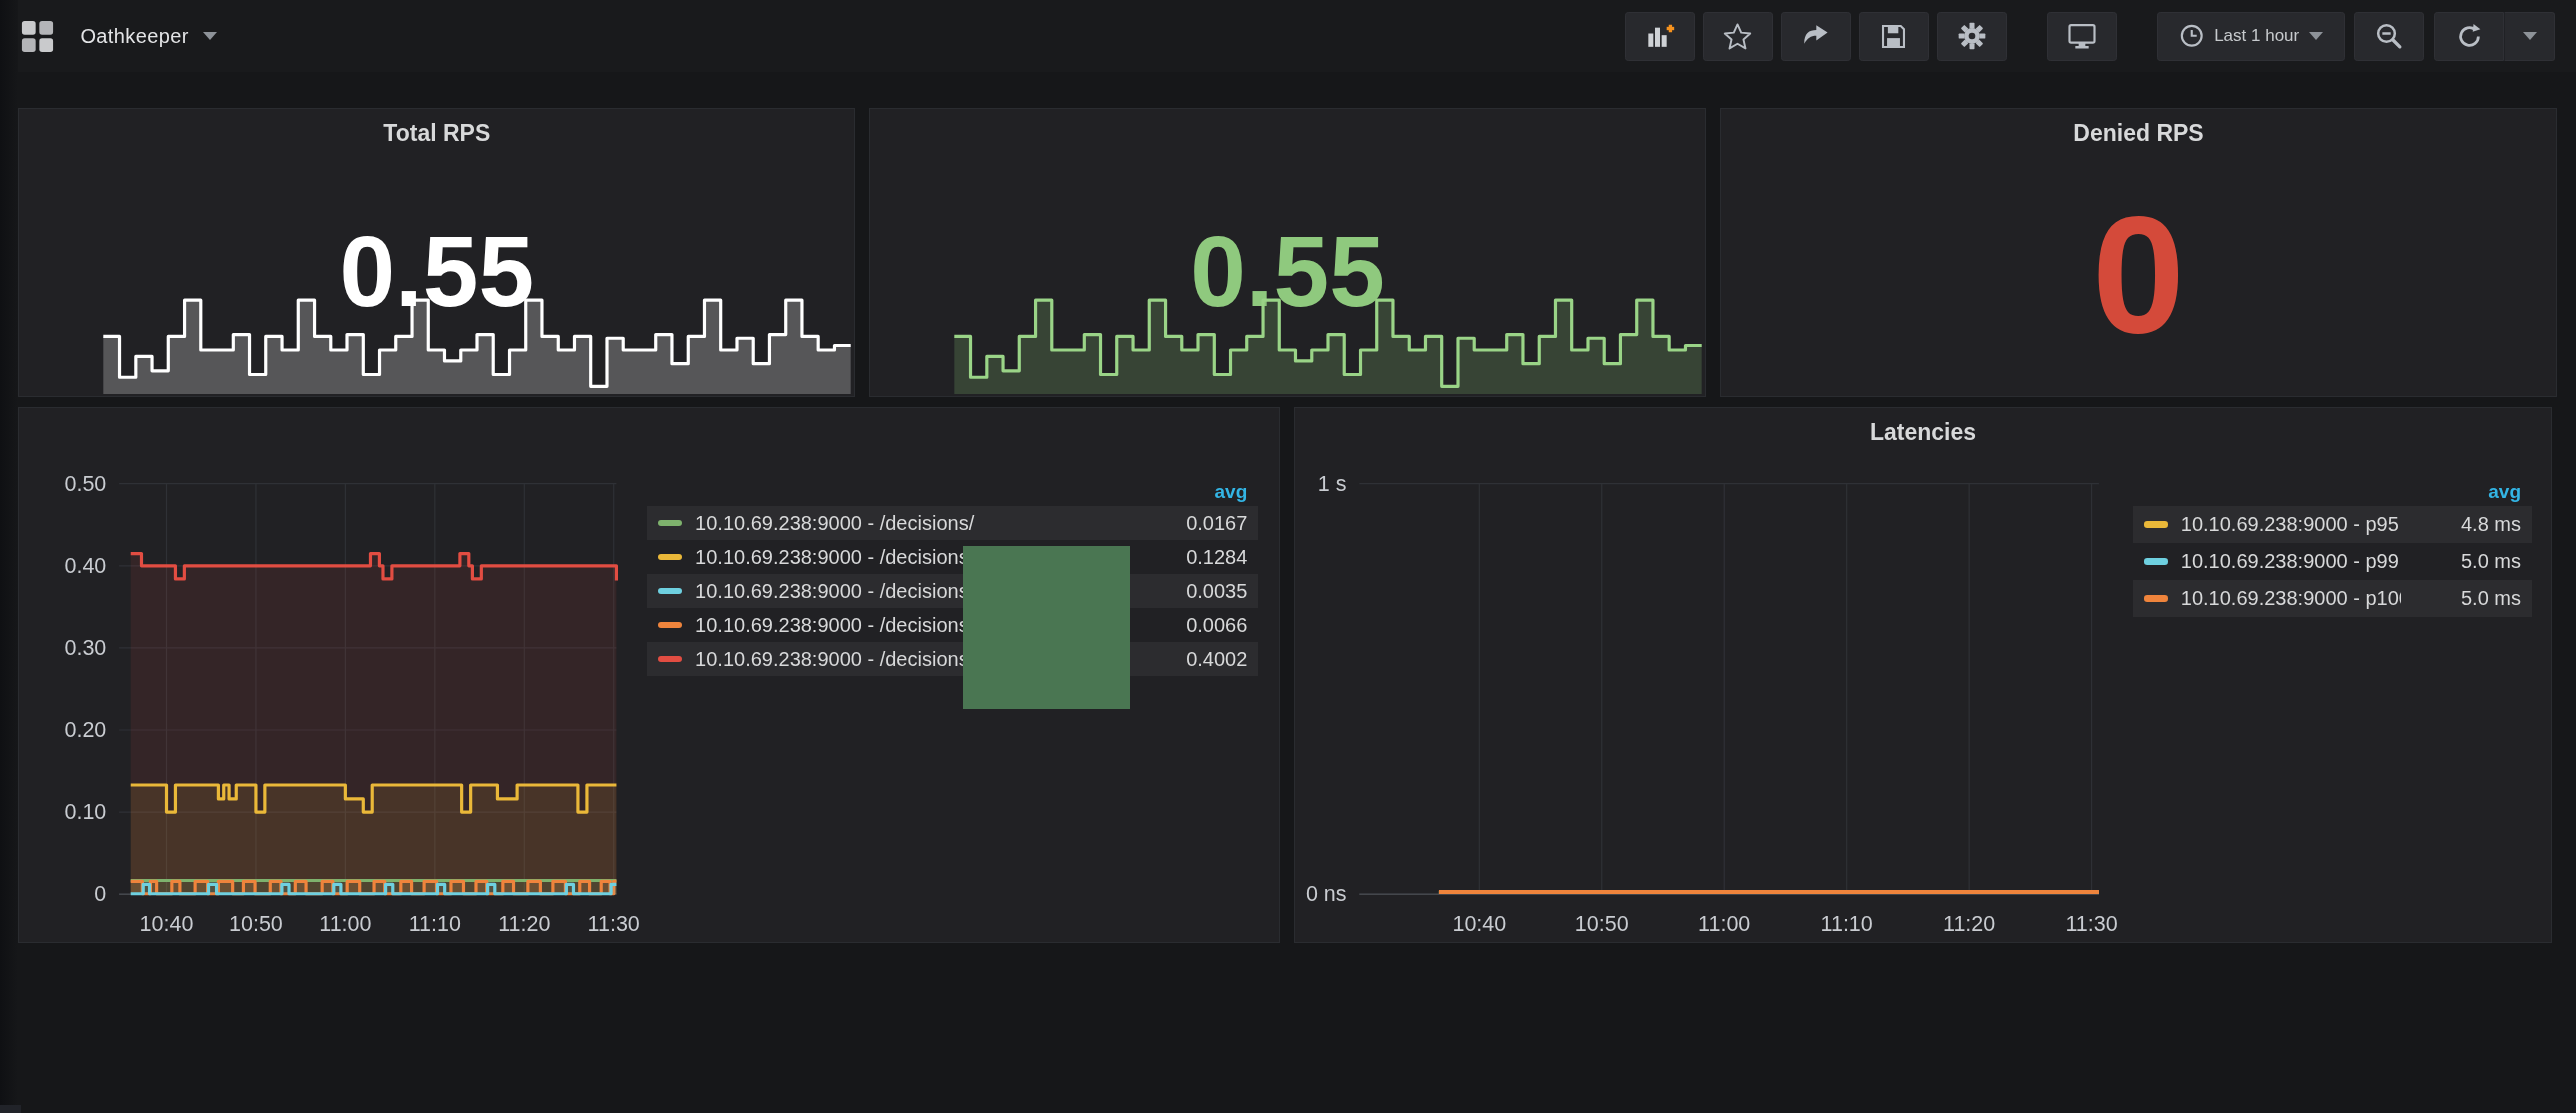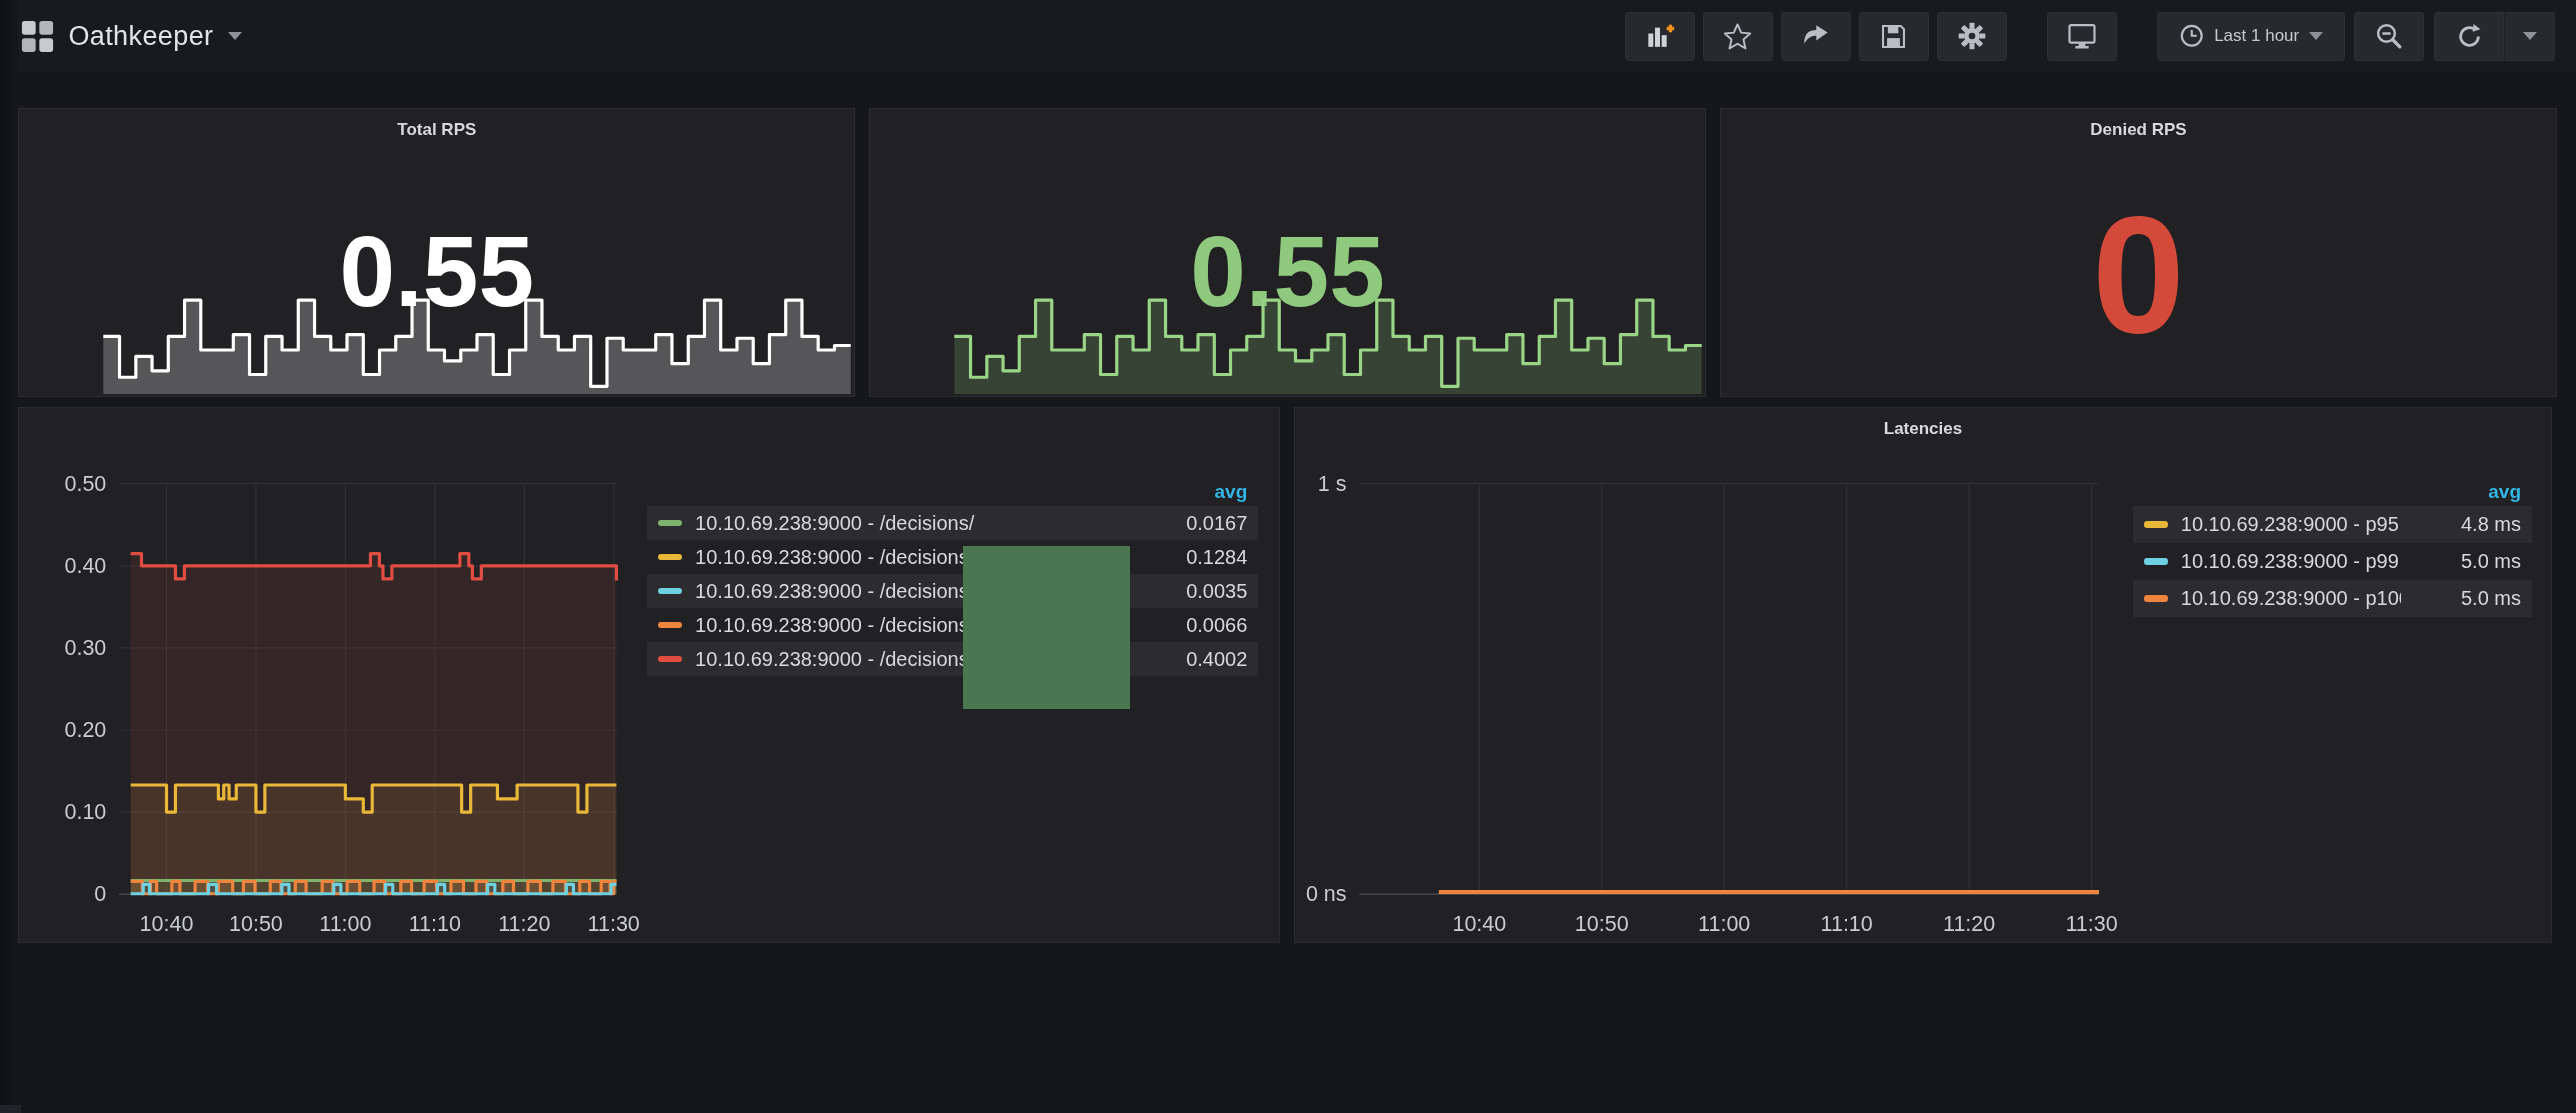--- a/index.html
+++ b/index.html
@@ -5,38 +5,38 @@
   * { margin:0; padding:0; box-sizing:border-box; }
   html,body { background:#161719; }
   body { font-family:"Liberation Sans", sans-serif; color:#d8d9da; }
   #screen { position:relative; width:2576px; height:1113px; background:#161719; overflow:hidden; }
   svg { font-family:"Liberation Sans", sans-serif; }
 
   
   .navbar { position:absolute; left:0; top:0; width:2576px; height:72px;
             display:flex; align-items:center; padding:0 21px; background:#191a1c; }
   .nav-left { display:flex; align-items:center; gap:14.4px; }
-  .dash-title { font-size:27px; font-weight:500; color:#e3e4e6; letter-spacing:0.4px; }
+  .dash-title { font-size:20px; font-weight:500; color:#e3e4e6; letter-spacing:0.4px;margin-left:12px; }
   .caret { width:0; height:0; border-left:7.2px solid transparent; border-right:7.2px solid transparent;
            border-top:8.8px solid #8d9298; display:inline-block; }
   .nav-right { margin-left:auto; display:flex; align-items:center; gap:9.6px; }
   .tb-group { display:flex; gap:8px; }
   .tb-gap { width:21px; }
   .tb-btn { height:49px; min-width:70px; background:#28292d; border:0.8px solid #2f3035; border-radius:3.2px;
             display:flex; align-items:center; justify-content:center; gap:9.6px; cursor:pointer; }
   .tb-btn.wide { padding:0 21px; }
   .tb-label { font-size:17px; color:#c7cacd; font-weight:500; }
   .split { display:flex; }
   .split .tb-btn:first-child { border-radius:3.2px 0 0 3.2px; }
   .split .tb-btn:last-child { border-radius:0 3.2px 3.2px 0; min-width:51px; border-left:0.8px solid #202125; }
 
   
   .panel { position:absolute; background:#212124; border:0.8px solid #2a2c30; }
   .ptitle { position:absolute; top:11px; left:0; width:100%; text-align:center;
-            font-size:17px; font-weight:700; color:#d8d9da; cursor:pointer; }
+            font-size:23px; font-weight:700; color:#d8d9da; cursor:pointer; }
   .stat-value { position:absolute; left:0; width:100%; text-align:center; font-weight:700; }
   .spark { position:absolute; left:83px; top:188px; }
 
   
   .legend { position:absolute; font-size:20px; }
   .legend-head { height:29px; display:flex; align-items:center; justify-content:flex-end;
                  padding:0 11px; color:#33b5e5; font-weight:700; font-size:19px; }
   .lrow { display:flex; align-items:center; padding:0 11px; cursor:pointer; }
   .lrow:nth-child(odd) { background:rgba(255,255,255,0.05); }
   .swatch { width:24px; height:6.4px; border-radius:3.2px; margin-right:12.8px; flex:none; }

